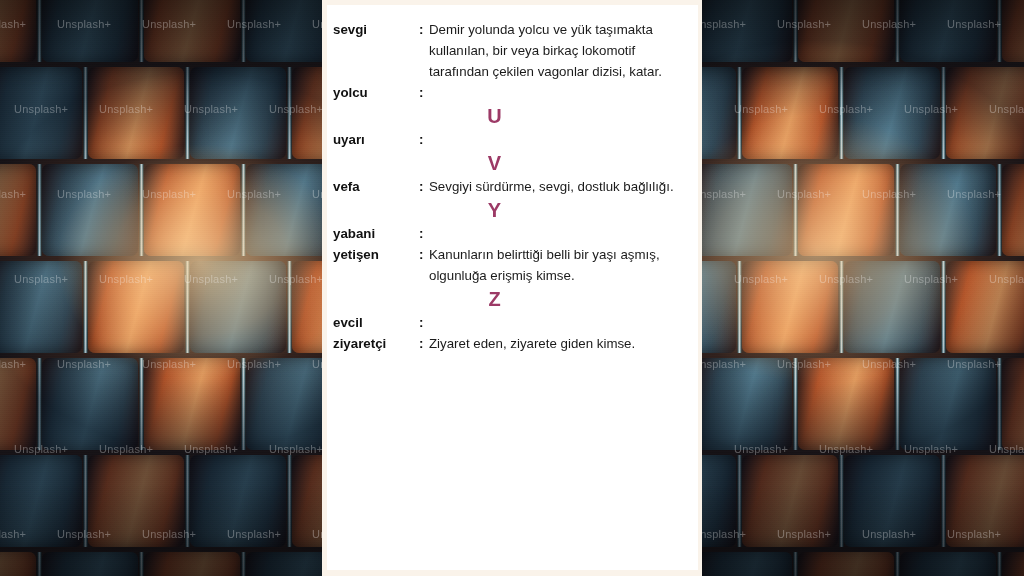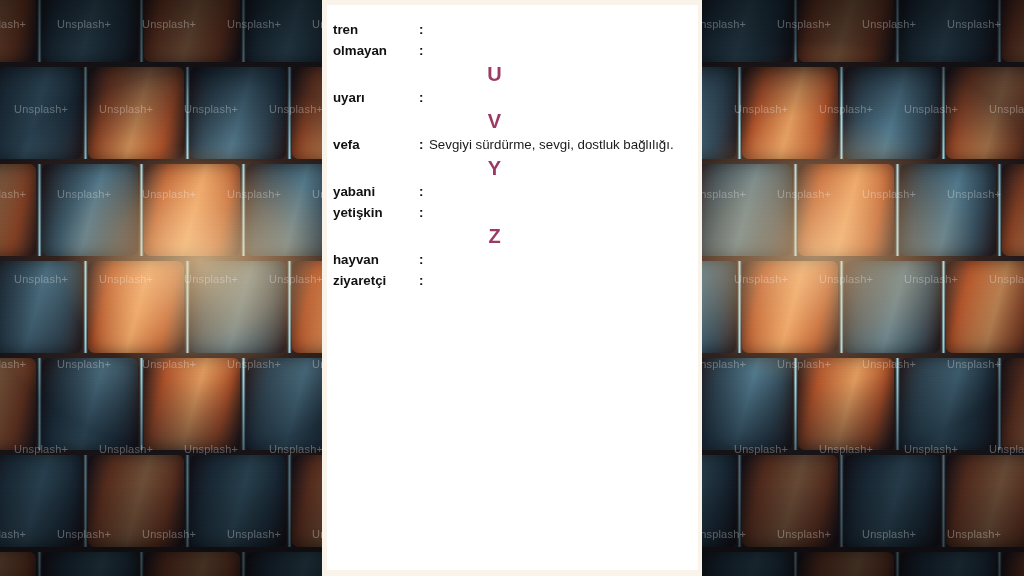--- a/index.html
+++ b/index.html
@@ -333,52 +333,55 @@
         <span class="mark" style="left: -10px; top: 528px;">Unsplash+</span>
         <span class="mark" style="left: 75px; top: 528px;">Unsplash+</span>
         <span class="mark" style="left: 160px; top: 528px;">Unsplash+</span>
         <span class="mark" style="left: 245px; top: 528px;">Unsplash+</span>
       </div>
   </div>
 
   <div id="page">
     <div id="sheet">
         <div class="entry">
-          <div class="hw">tren</div>
-          <div class="colon">:</div>
-        </div>
-        <div class="entry">
-          <div class="hw">olmayan</div>
+          <div class="hw">sevgi</div>
+          <div class="colon">:</div>
+          <div class="def">Demir yolunda yolcu ve yük taşımakta kullanılan, bir veya birkaç lokomotif tarafından çekilen vagonlar dizisi, katar.</div>
+        </div>
+        <div class="entry">
+          <div class="hw">yolcu</div>
           <div class="colon">:</div>
         </div>
         <div class="letter">U</div>
         <div class="entry">
           <div class="hw">uyarı</div>
           <div class="colon">:</div>
         </div>
         <div class="letter">V</div>
         <div class="entry">
           <div class="hw">vefa</div>
           <div class="colon">:</div>
           <div class="def">Sevgiyi sürdürme, sevgi, dostluk bağlılığı.</div>
         </div>
         <div class="letter">Y</div>
         <div class="entry">
           <div class="hw">yabani</div>
           <div class="colon">:</div>
         </div>
         <div class="entry">
-          <div class="hw">yetişkin</div>
-          <div class="colon">:</div>
+          <div class="hw">yetişen</div>
+          <div class="colon">:</div>
+          <div class="def">Kanunların belirttiği belli bir yaşı aşmış, olgunluğa erişmiş kimse.</div>
         </div>
         <div class="letter">Z</div>
         <div class="entry">
-          <div class="hw">hayvan</div>
+          <div class="hw">evcil</div>
           <div class="colon">:</div>
         </div>
         <div class="entry">
           <div class="hw">ziyaretçi</div>
           <div class="colon">:</div>
+          <div class="def">Ziyaret eden, ziyarete giden kimse.</div>
         </div>
       </div>
   </div>
 
 </div>
 
 </body></html>

